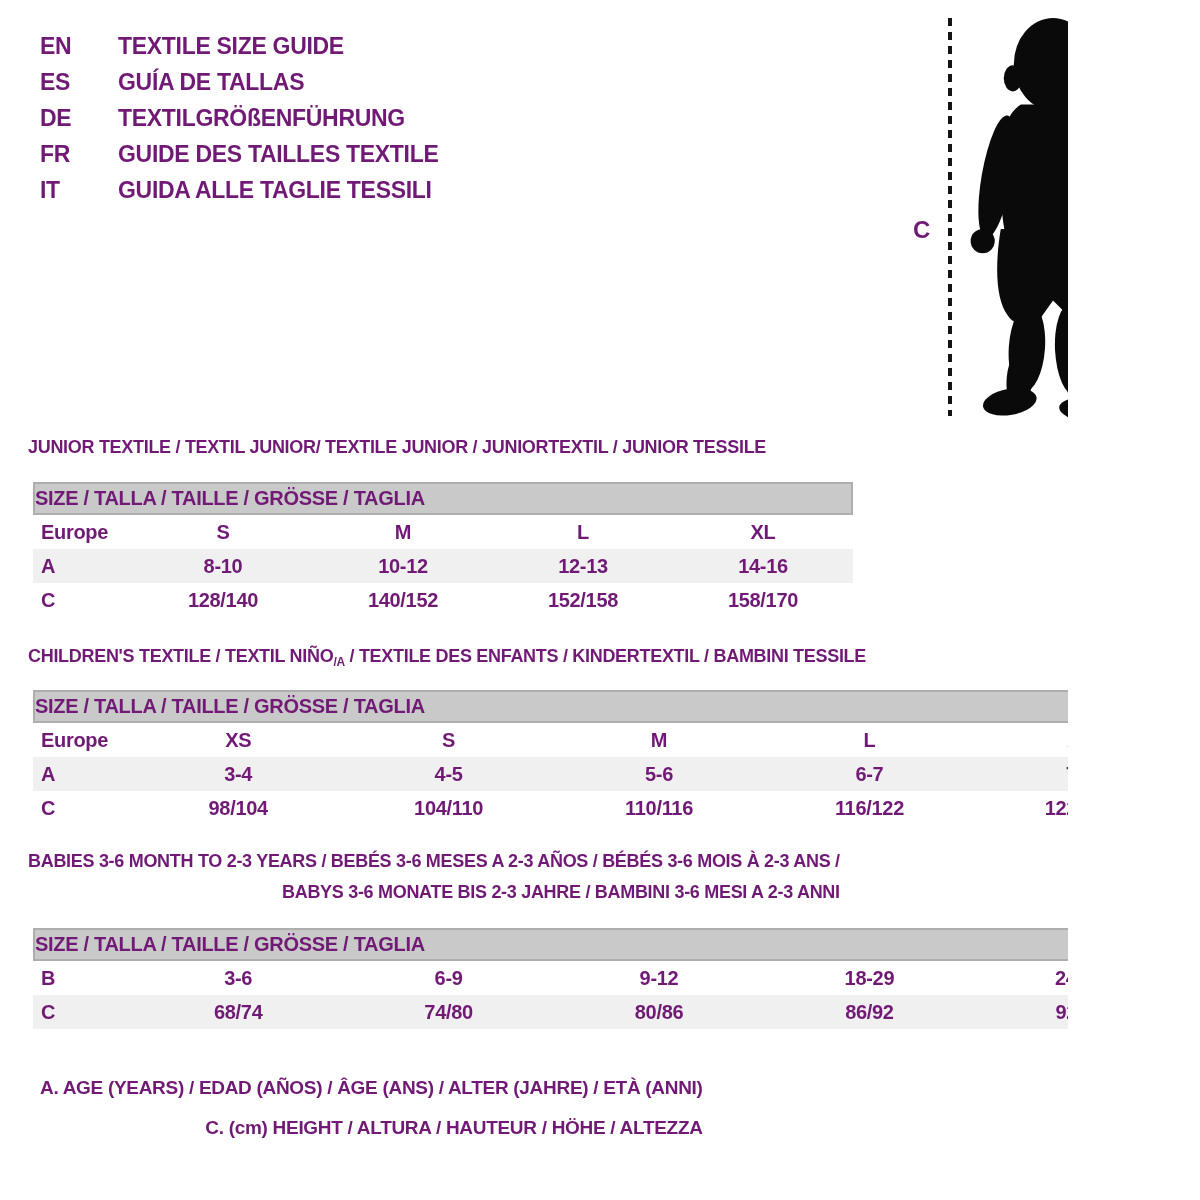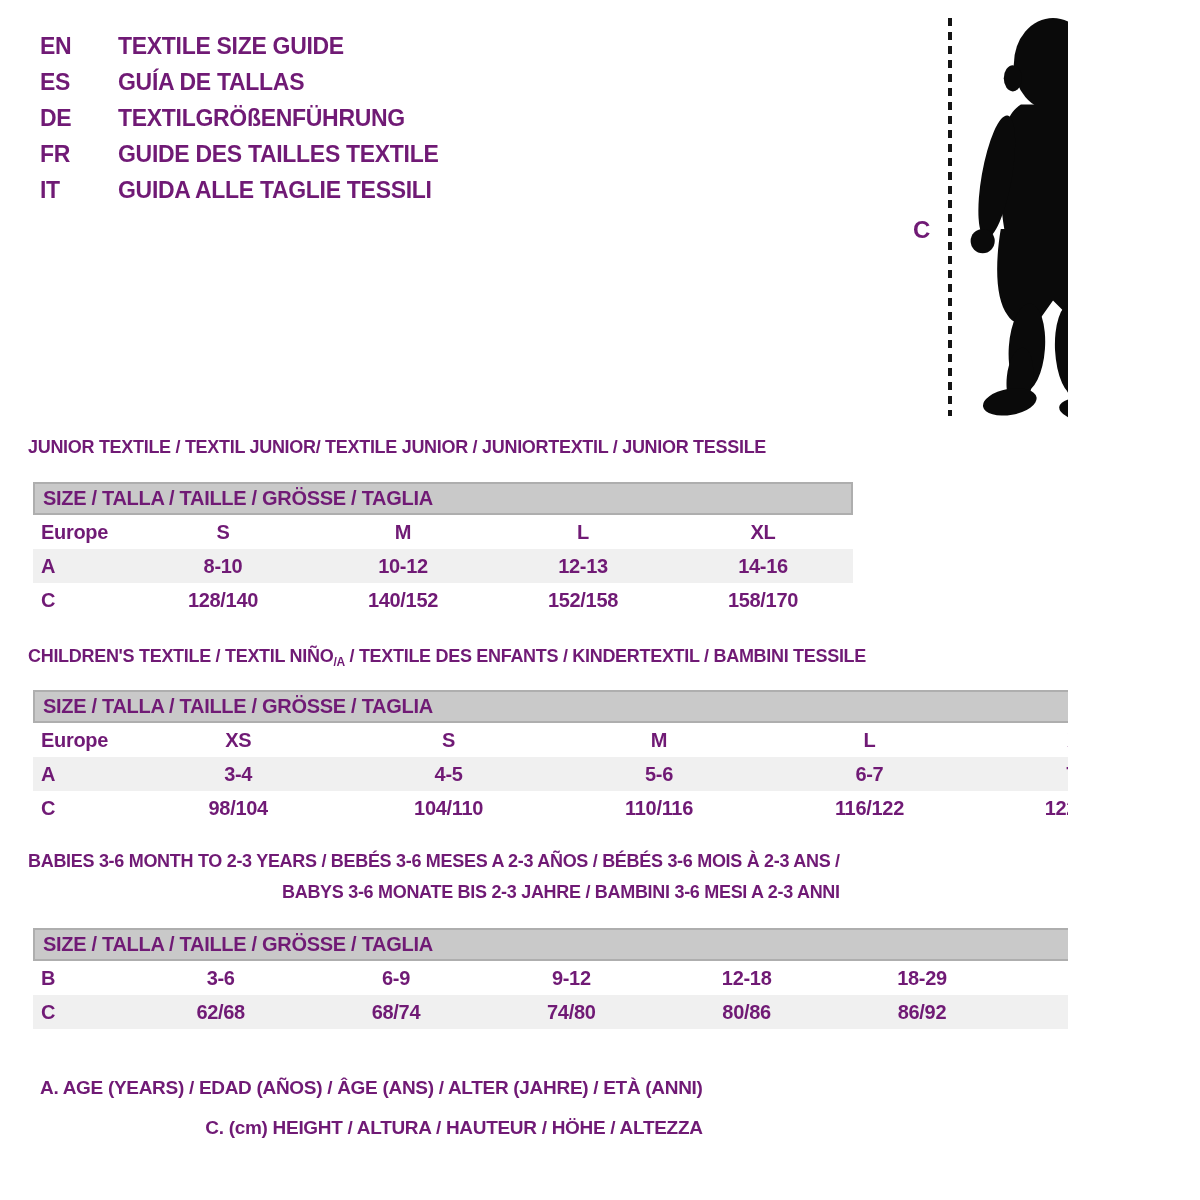--- a/index.html
+++ b/index.html
@@ -18,21 +18,21 @@
   .baby{position:absolute;left:962px;top:16px;}
   
   .sec-heading{position:absolute;left:28px;font-size:18px;white-space:nowrap;}
   .sub{font-size:12px;vertical-align:-4px;}
   .heading-2l{line-height:31px;}
   
   .tbl{position:absolute;left:33px;}
   .bar{
     box-sizing:border-box;height:33px;line-height:29px;
     background:#c9c9c9;border:2px solid #aeaeae;
-    padding-left:8px;font-size:20px;
+    font-size:20px;
   }
   .row{display:flex;height:34px;line-height:34px;font-size:20px;}
   .row.shaded{background:#f0f0f0;}
   .cl{width:100px;padding-left:8px;box-sizing:border-box;}
   .cd{flex:1;text-align:center;}
   
   .notes{position:absolute;left:40px;top:1068px;font-size:19px;line-height:40px;text-align:right;}
 </style>
 </head>
 <body>
@@ -145,27 +145,25 @@
     <div>BABIES 3-6 MONTH TO 2-3 YEARS / BEBÉS 3-6 MESES A 2-3 AÑOS / BÉBÉS 3-6 MOIS À 2-3 ANS /</div>
     <div>BABYS 3-6 MONATE BIS 2-3 JAHRE / BAMBINI 3-6 MESI A 2-3 ANNI</div>
   </div>
   <div class="tbl" style="top:928px;width:1152px;">
     <div class="bar">SIZE / TALLA / TAILLE / GRÖSSE / TAGLIA</div>
     <div class="row">
       <span class="cl">B</span>
       <span class="cd">3-6</span>
       <span class="cd">6-9</span>
       <span class="cd">9-12</span>
-      <span class="cd">12-18</span>
       <span class="cd">18-29</span>
       <span class="cd">24-36</span>
     </div>
     <div class="row shaded">
       <span class="cl">C</span>
-      <span class="cd">62/68</span>
       <span class="cd">68/74</span>
       <span class="cd">74/80</span>
       <span class="cd">80/86</span>
       <span class="cd">86/92</span>
       <span class="cd">92/98</span>
     </div>
   </div>
 
   <div class="notes">
     <div>A. AGE (YEARS) / EDAD (AÑOS) / ÂGE (ANS) / ALTER (JAHRE) / ETÀ (ANNI)</div>

